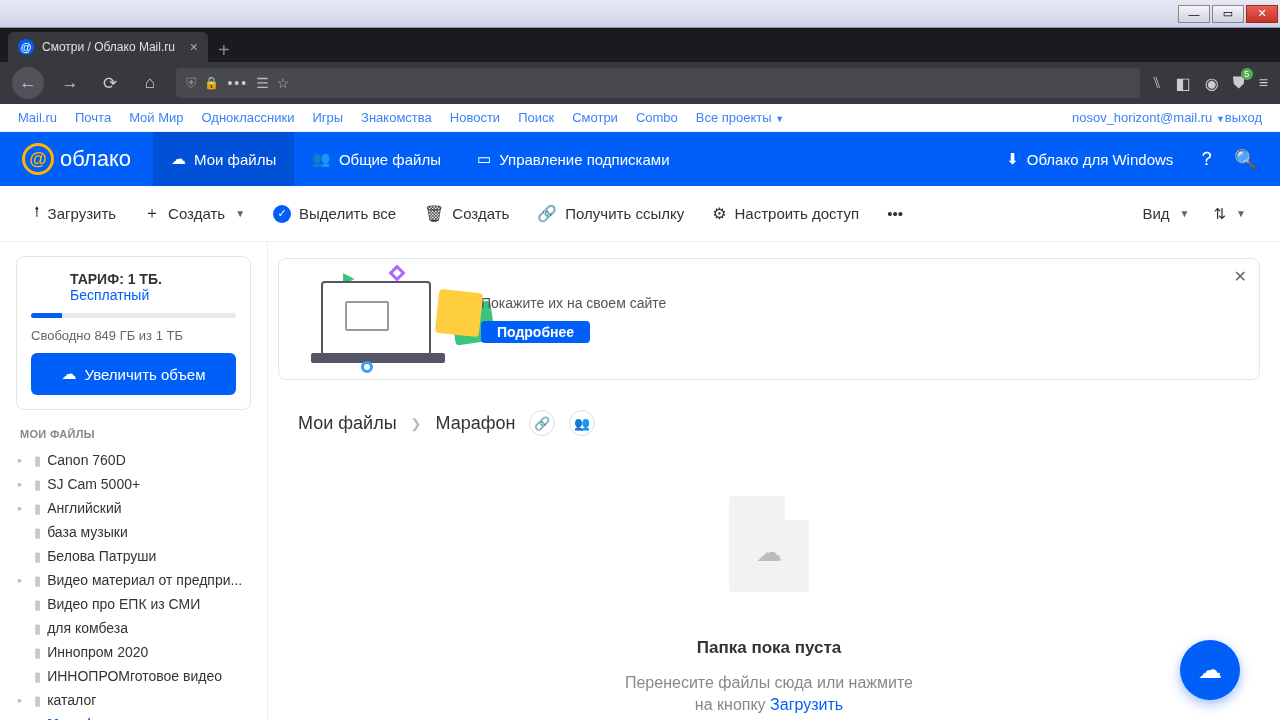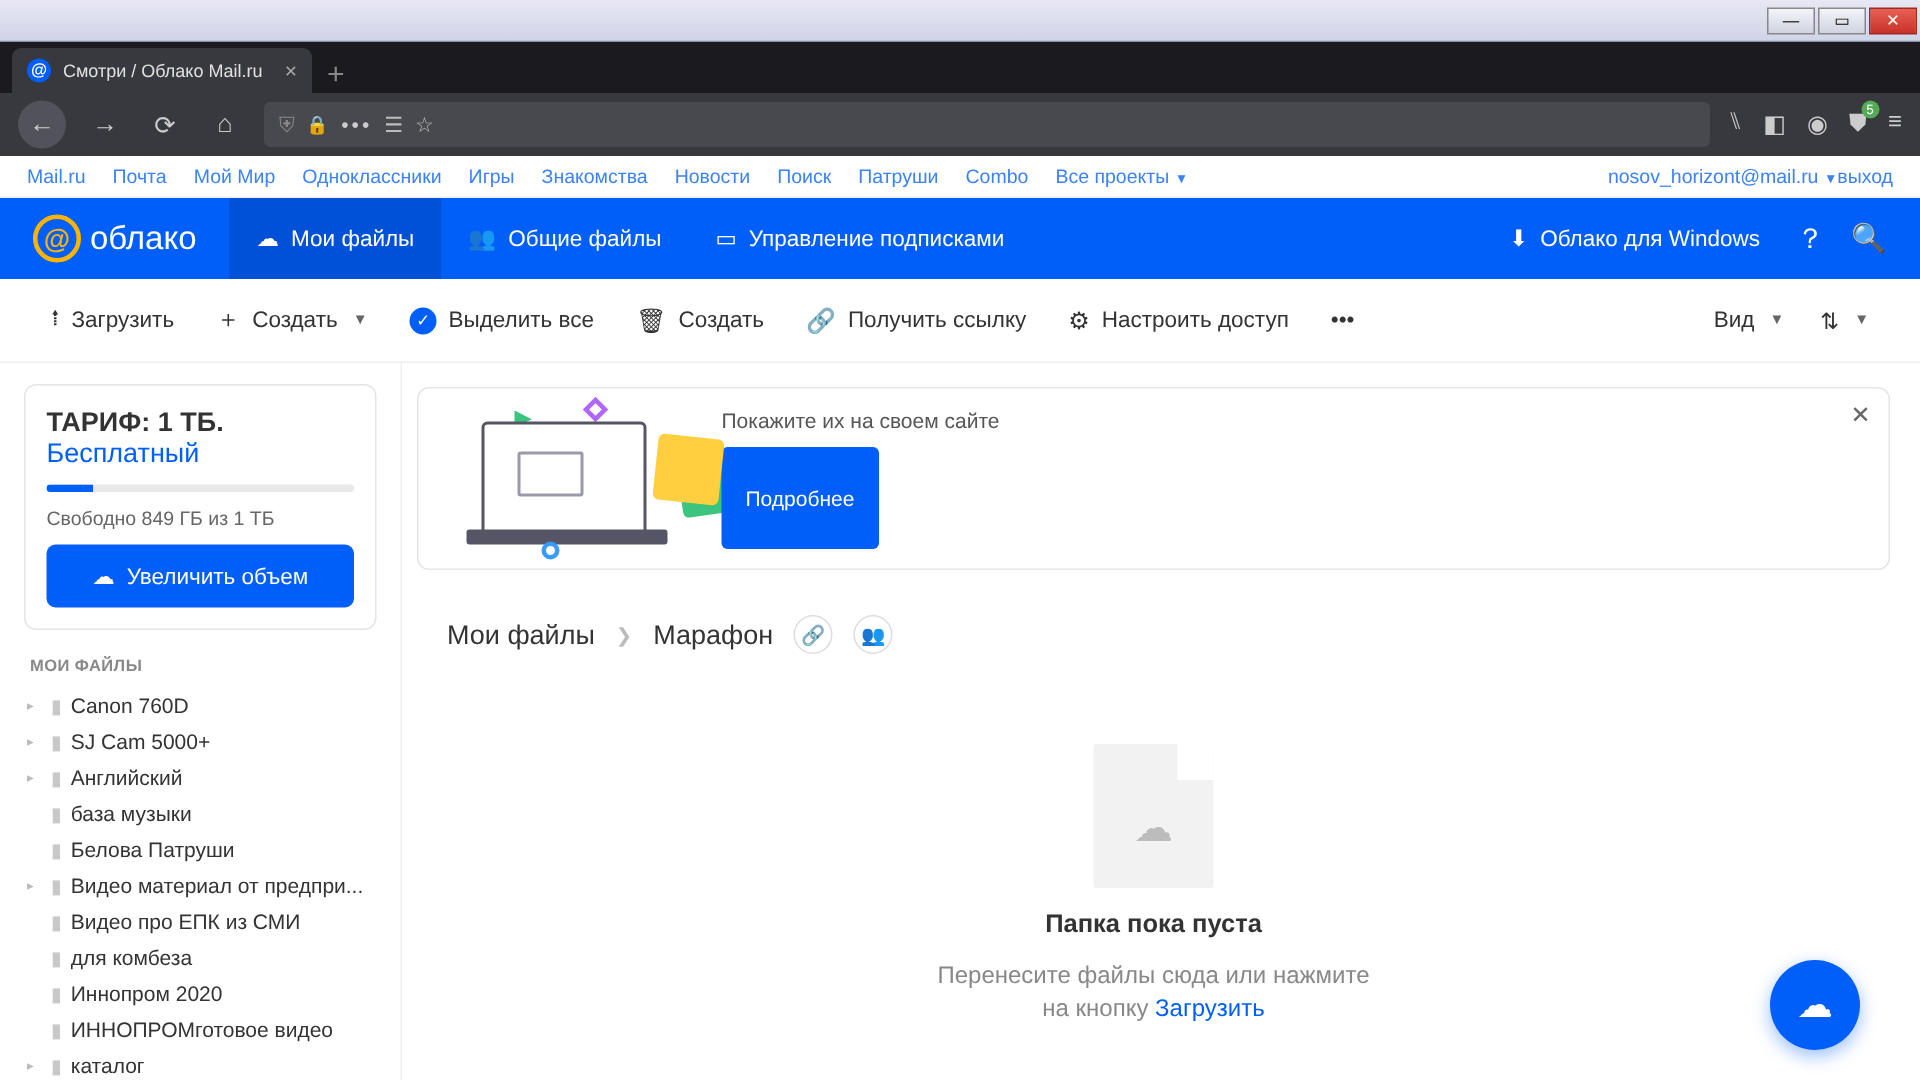--- a/index.html
+++ b/index.html
@@ -51,21 +51,21 @@
 .tool-btn { display:flex; align-items:center; gap:8px; cursor:pointer; color:#333; }
 .tool-btn .ti { font-size:16px; }
 .tool-btn .caret { font-size:10px; color:#666; margin-left:2px; }
 .tool-btn.chk .circ { width:18px; height:18px; border-radius:50%; background:#005ff9; display:flex; align-items:center; justify-content:center; color:#fff; font-size:11px; }
 .toolbar-right { margin-left:auto; display:flex; gap:24px; }
 
 
 .mainrow { display:flex; height:calc(720px - 28px - 34px - 42px - 28px - 54px - 56px); }
 .sidebar { width:268px; padding:14px 16px; border-right:1px solid #eee; overflow:hidden; }
 .tariff-box { border:1px solid #e5e5e5; border-radius:8px; padding:14px; display:flex; flex-direction:column; gap:10px; }
-.tariff-title { font-size:18px; color:#333; }
+.tariff-title { font-size:14px; color:#333;margin-left:39px; }
 .tariff-title b { font-weight:bold; }
 .tariff-title a { color:#005ff9; text-decoration:none; }
 .pbar { height:5px; background:#e8e8e8; border-radius:3px; overflow:hidden; }
 .pbar .fill { height:100%; width:15%; background:#005ff9; }
 .free-txt { font-size:13px; color:#666; }
 .bigbtn { background:#005ff9; color:#fff; border:none; border-radius:6px; padding:12px; font-size:15px; cursor:pointer; display:flex; align-items:center; justify-content:center; gap:8px; }
 .side-h { font-size:11px; color:#888; font-weight:bold; letter-spacing:.3px; margin:18px 0 8px 4px; }
 .tree-item { display:flex; align-items:center; gap:6px; padding:4px 2px; font-size:14px; color:#333; cursor:pointer; white-space:nowrap; overflow:hidden; text-overflow:ellipsis; }
 .tree-item .tri { color:#bbb; font-size:9px; width:10px; }
 .tree-item .fold { color:#c8c8c8; font-size:13px; }
@@ -78,33 +78,33 @@
 .illus-box { width:110px; height:76px; background:#fff; border:2px solid #556; border-radius:4px; position:relative; }
 .illus-box::after { content:""; position:absolute; left:-12px; bottom:-8px; width:134px; height:10px; background:#556; border-radius:2px; }
 .illus-env { position:absolute; left:22px; top:18px; width:44px; height:30px; border:2px solid #99a; border-radius:2px; }
 .illus-card { position:absolute; right:-20px; top:22px; width:44px; height:44px; background:#ffcf40; border-radius:4px; transform:rotate(6deg); }
 .illus-card2 { position:absolute; right:-32px; top:34px; width:40px; height:40px; background:#3ac47d; border-radius:4px; transform:rotate(-8deg); z-index:-1; }
 .illus-dot { position:absolute; bottom:-4px; left:70px; width:12px; height:12px; border:3px solid #3a9bff; border-radius:50%; background:#fff; }
 .illus-tri { position:absolute; top:0; left:52px; color:#3ac47d; font-size:15px; }
 .illus-diam { position:absolute; top:-2px; left:100px; width:12px; height:12px; border:3px solid #b066ff; transform:rotate(45deg); }
 .promo-body h3 { font-size:17px; margin-bottom:4px; }
 .promo-body p { font-size:14px; color:#555; margin-bottom:10px; }
-.promo-btn { background:#005ff9; color:#fff; border:none; padding:26px 16px; border-radius:4px; font-size:14px; cursor:pointer; }
+.promo-btn { background:#005ff9; color:#fff; border:none; padding:3px 16px; border-radius:4px; font-size:14px; cursor:pointer;font-weight:bold; }
 .promo-x { position:absolute; top:8px; right:12px; color:#666; cursor:pointer; font-size:16px; }
 
 .crumbs { display:flex; align-items:center; gap:14px; margin:30px 0 0 20px; font-size:18px; }
 .crumbs .seg { color:#333; cursor:pointer; }
 .crumbs .sep { color:#bbb; font-size:13px; }
 .crumbs .mini { width:26px; height:26px; border:1px solid #ddd; border-radius:50%; display:flex; align-items:center; justify-content:center; color:#bbb; font-size:13px; cursor:pointer; }
 
 .empty { display:flex; flex-direction:column; align-items:center; margin-top:60px; gap:14px; }
 .empty .page { width:80px; height:96px; background:#f2f2f2; position:relative; border-radius:2px; }
 .empty .page::before { content:""; position:absolute; top:0; right:0; width:24px; height:24px; background:#fff; }
 .empty .page .cloud { position:absolute; left:50%; top:58%; transform:translate(-50%,-50%); color:#bcbcbc; font-size:26px; }
-.empty h3 { font-size:17px; font-weight:bold; color:#333; }
+.empty h3 { font-size:17px; font-weight:bold; color:#333;margin-top:32px; }
 .empty p { font-size:16px; color:#888; text-align:center; line-height:1.4; }
 .empty p a { color:#005ff9; text-decoration:none; }
 
 .fab { position:absolute; right:40px; bottom:20px; width:60px; height:60px; border-radius:50%; background:#005ff9; color:#fff; display:flex; align-items:center; justify-content:center; font-size:24px; cursor:pointer; box-shadow:0 4px 12px rgba(0,95,249,.4); }
 </style>
 </head>
 <body>
 
 <div class="win-titlebar">
   <div class="win-btns">
@@ -146,21 +146,21 @@
 
 <div class="mail-topnav">
   <a>Mail.ru</a>
   <a>Почта</a>
   <a>Мой Мир</a>
   <a>Одноклассники</a>
   <a>Игры</a>
   <a>Знакомства</a>
   <a>Новости</a>
   <a>Поиск</a>
-  <a>Патруши</a>
+  <a>Смотри</a>
   <a>Combo</a>
   <a><span>Все проекты</span> <span style="font-size:9px">▼</span></a>
   <div class="mail-user">
     <a><span>nosov_horizont@mail.ru</span> <span style="font-size:9px">▼</span></a>
     <a>выход</a>
   </div>
 </div>
 
 <div class="appheader">
   <div class="logo">

